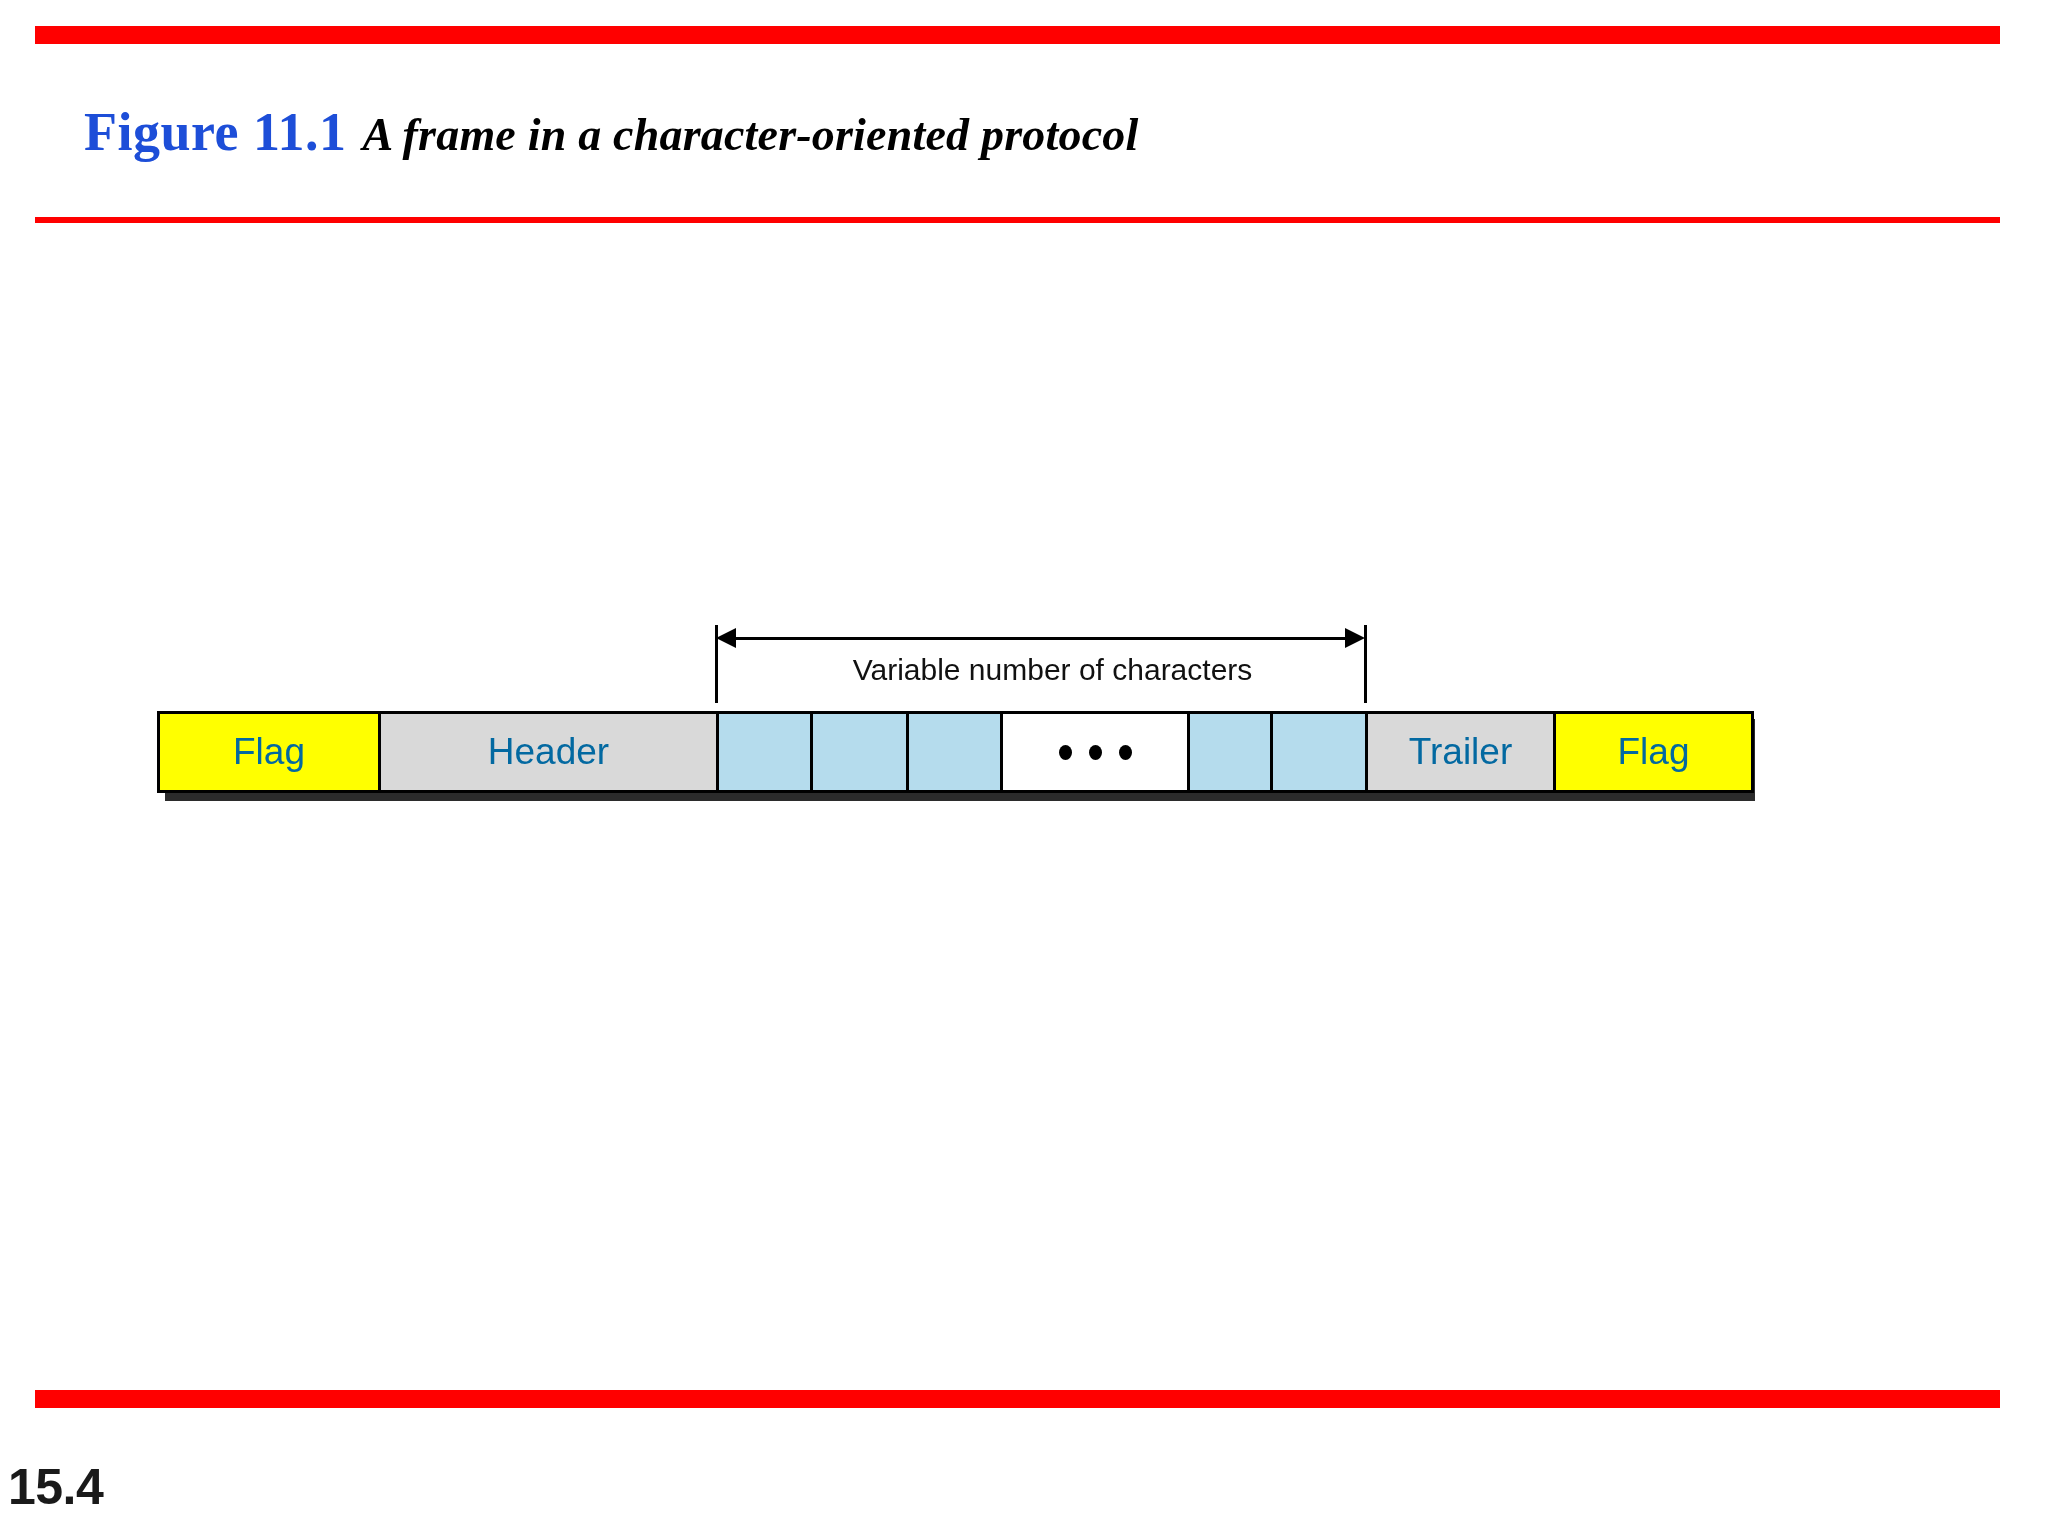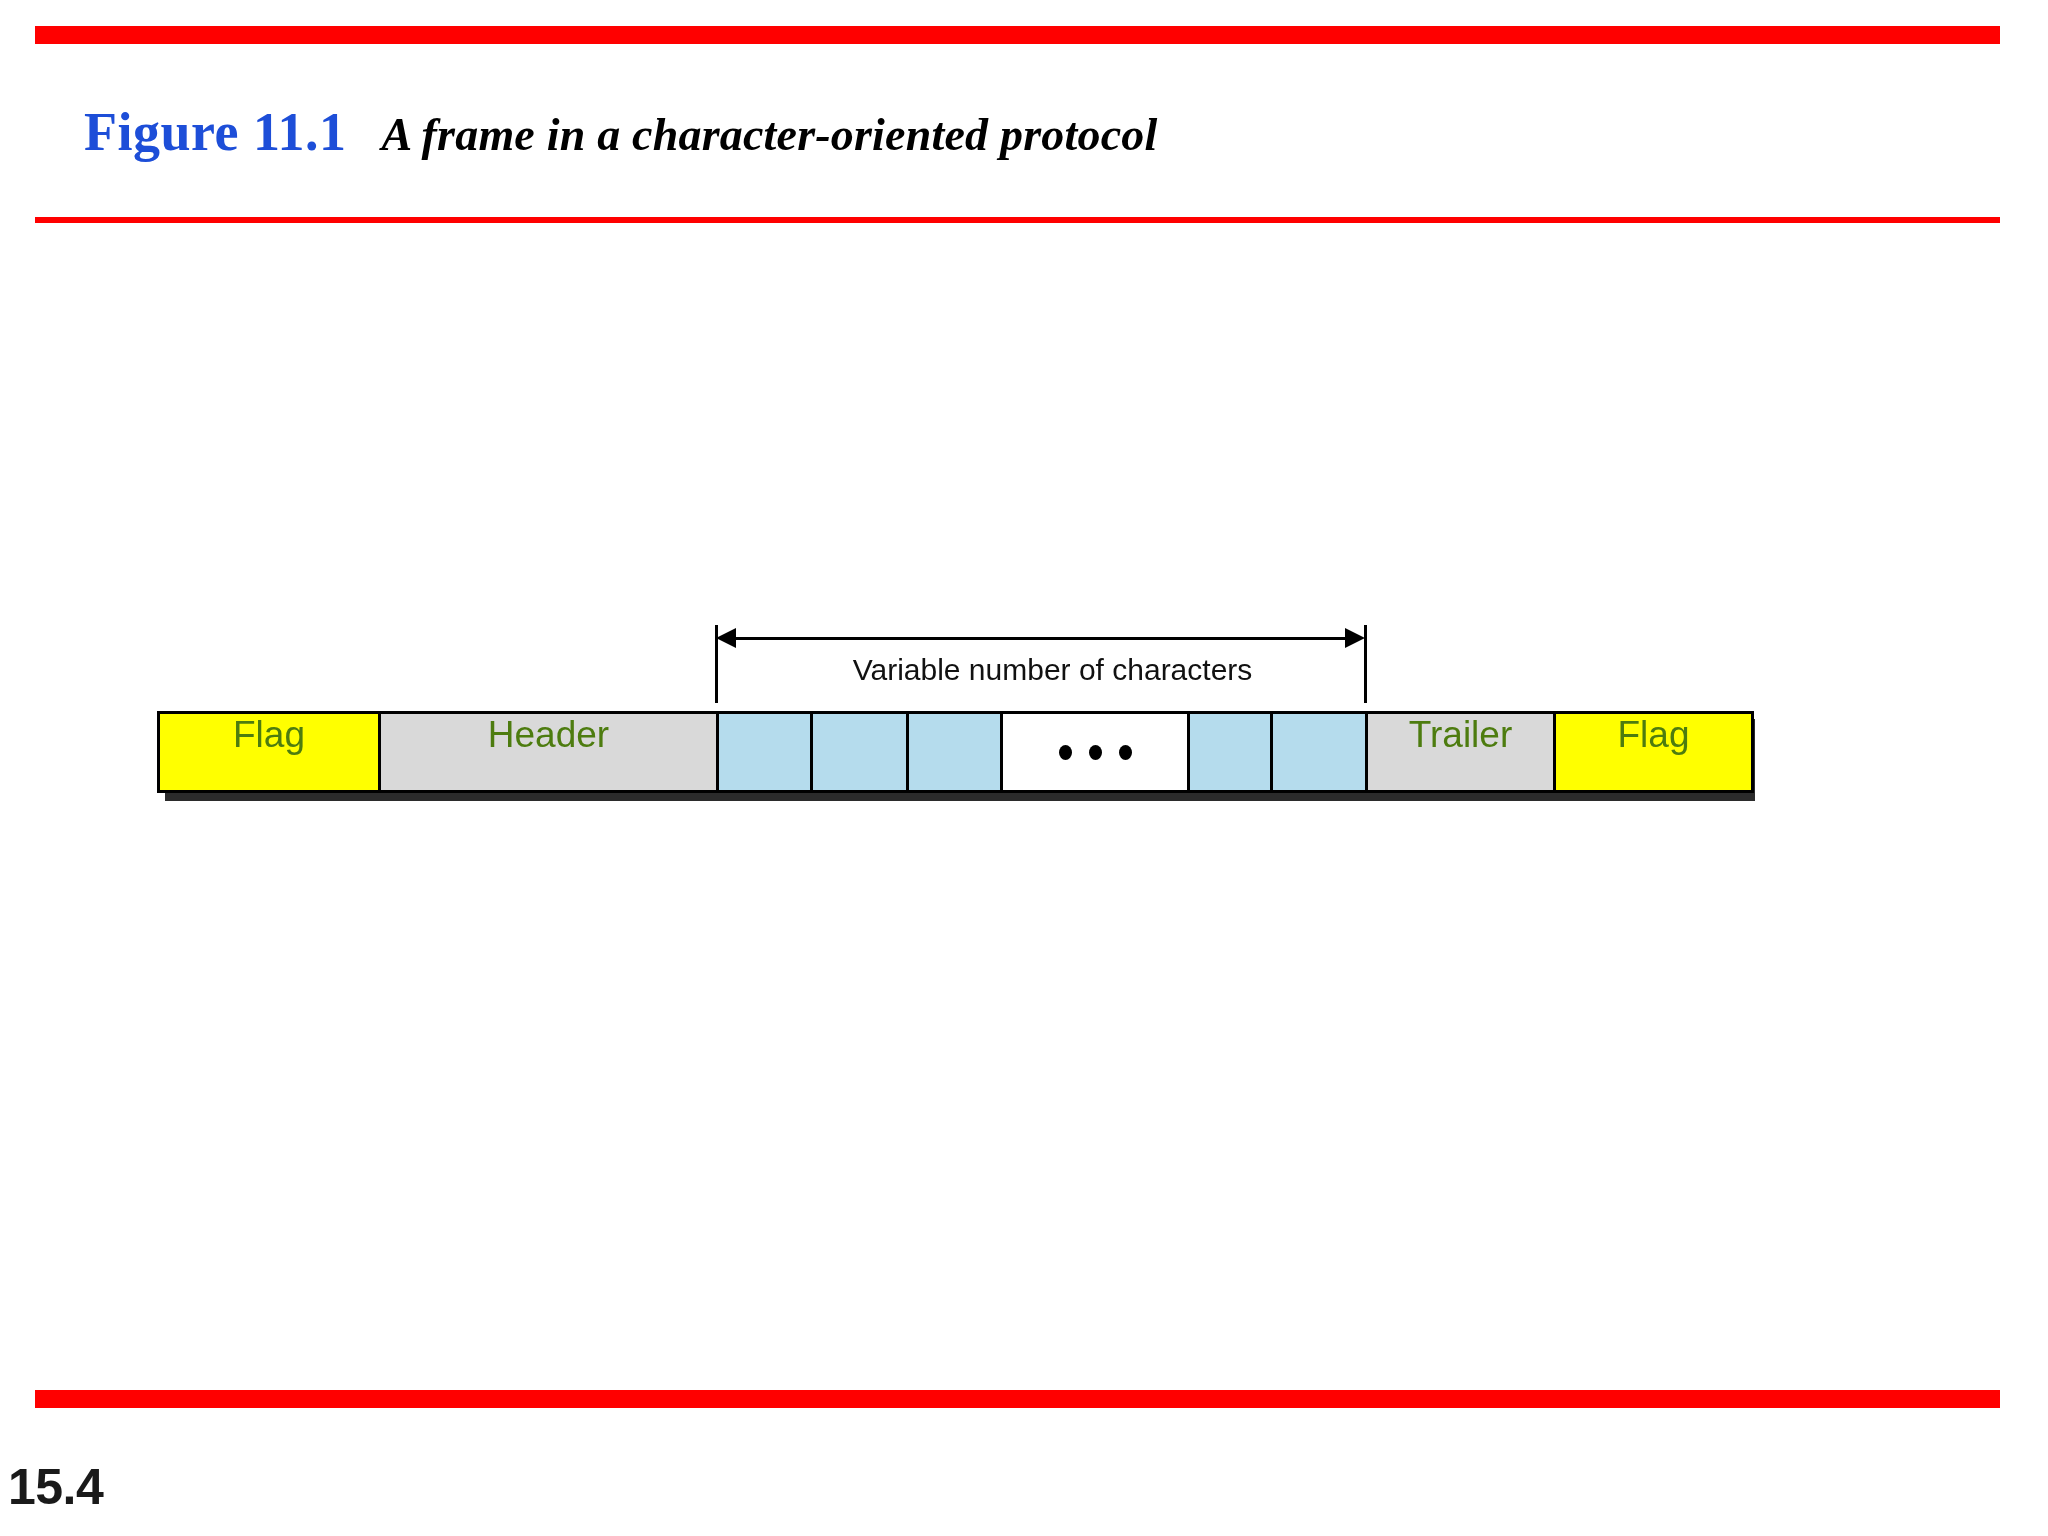--- a/index.html
+++ b/index.html
@@ -55,21 +55,21 @@
     font-size: 54px;
     color: #1d4ed8;
     letter-spacing: 0.5px;
   }
   .fig-caption {
     font-family: "Liberation Serif", "DejaVu Serif", serif;
     font-weight: bold;
     font-style: italic;
     font-size: 46px;
     color: #000000;
-    margin-left: 35px;
+    margin-left: 16px;
     letter-spacing: 0.2px;
   }
 
   
   .page-number {
     position: absolute;
     left: 8px;
     top: 1458px;
     font-family: "Liberation Sans", sans-serif;
     font-weight: bold;
@@ -161,24 +161,25 @@
     top: 711px;
     height: 82px;
     display: flex;
     box-sizing: border-box;
     border: 3px solid #000000;
   }
   .cell {
     box-sizing: border-box;
     border-right: 3px solid #000000;
     display: flex;
+    align-items: center;
     justify-content: center;
     font-family: "Liberation Sans", sans-serif;
     font-size: 37px;
-    color: #4d7c0f;
+    color: #0369a1;
     height: 100%;
     position: relative;
   }
   .cell:last-child { border-right: none; }
   .cell-flag    { background: #ffff00; }
   .cell-header  { background: #d9d9d9; }
   .cell-trailer { background: #d9d9d9; }
   .cell-data    { background: #b5dced; }
   .cell-ellipsis{ background: #ffffff; }
 

